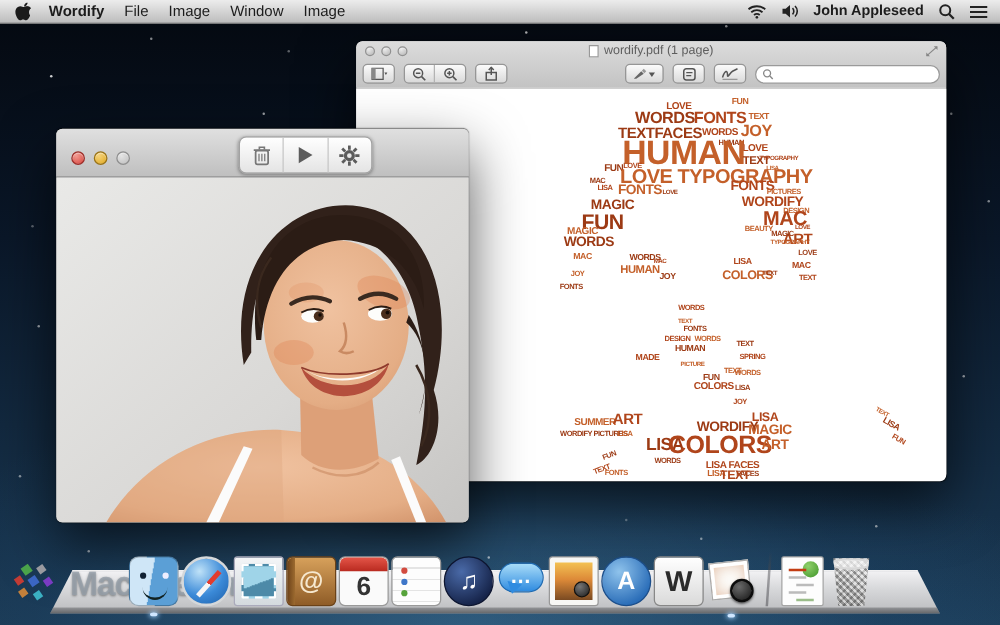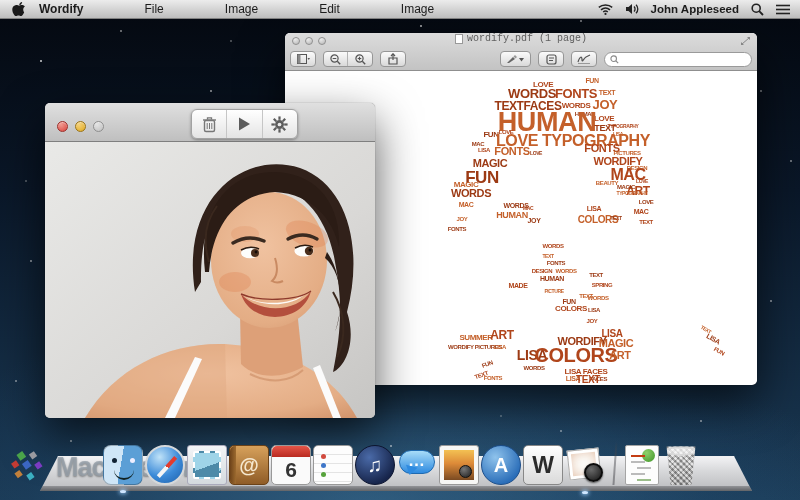--- a/index.html
+++ b/index.html
@@ -32,35 +32,35 @@
       655px 90px rgba(255,255,255,.45), 25px 180px rgba(255,255,255,.35);
   }
 
   
   .menubar { position:absolute; left:0; top:0; width:800px; height:19px; z-index:40;
     background:linear-gradient(180deg,#ececec,#bdbdbd);
     border-bottom:1px solid rgba(0,0,0,.45);
     display:flex; align-items:center; font-size:12px; color:#1c1c1c; }
   .menubar .apple { margin:0 14px 0 12px; display:flex; align-items:center; }
   .menubar .appname { font-weight:bold; margin-right:16px; }
-  .menu-item { margin-right:16px; cursor:default;margin-left:45px; }
+  .menu-item { margin-right:16px; cursor:default; }
   .mb-right { margin-left:auto; display:flex; align-items:center; gap:12px; padding-right:10px; }
   .mb-right .uname { font-weight:bold; font-size:11.5px; }
   .mb-icon svg { display:block; }
 
   
   .window { position:absolute; border-radius:5px; box-shadow:0 18px 45px rgba(0,0,0,.65), 0 0 1px rgba(0,0,0,.6); }
   .tl { width:11px; height:11px; border-radius:50%; display:inline-block; margin-right:7px;
         border:1px solid rgba(0,0,0,.25); box-shadow:inset 0 1px 1px rgba(255,255,255,.5); }
 
   
   #preview-window { left:285px; top:33px; width:472px; height:352px; z-index:10; background:#fff; }
   .pv-top { height:38px; background:linear-gradient(180deg,#dcdcdc,#c3c3c3);
             border-bottom:1px solid #8f8f8f; border-radius:5px 5px 0 0; position:relative; }
-  .pv-titlerow { height:15px; position:relative; display:flex; align-items:flex-start;font-family:Liberation Mono, monospace; }
+  .pv-titlerow { height:15px; position:relative; display:flex; align-items:center; }
   .pv-lights { position:absolute; left:7px; top:4px; display:flex; }
   .pv-lights .tl { width:8px; height:8px; margin-right:5px;
      background:radial-gradient(circle at 35% 30%, #e8e8e8,#b5b5b5); border-color:#909090; }
   .pv-title { margin:0 auto; font-size:10px; color:#5e5e5e; display:flex; align-items:center; gap:4px; }
   .doc-ico { width:8px; height:10px; background:#fff; border:1px solid #999; display:inline-block; }
   .fs-ico { position:absolute; right:6px; top:3px; opacity:.7; }
   .pv-toolbar { height:22px; display:flex; align-items:center; padding:0 5px; gap:7px; }
   .tb-group { display:flex; border:1px solid #969696; border-radius:4px; overflow:hidden;
               background:linear-gradient(180deg,#fbfbfb,#d9d9d9); height:16px; }
   .tb-btn { min-width:24px; padding:0 5px; display:flex; align-items:center; justify-content:center;
@@ -525,21 +525,21 @@
 <div class="menubar">
   <span class="apple">
     <svg width="13" height="15" viewBox="0 0 13 15">
       <path fill="#1a1a1a" d="M11.2,8.6c0-2,1.6-3,1.7-3.1C12,4.1,10.5,3.9,10,3.9C8.8,3.8,7.6,4.6,7,4.6C6.4,4.6,5.4,3.9,4.4,3.9 C2.9,4,1.6,4.8,0.9,6c-1.3,2.2-0.3,5.5,0.9,7.3c0.6,0.9,1.3,1.9,2.3,1.8c0.9,0,1.3-0.6,2.4-0.6c1.1,0,1.4,0.6,2.4,0.6 c1,0,1.6-0.9,2.2-1.8c0.7-1,1-2,1-2.1C12.1,11.2,11.2,10.3,11.2,8.6z M9.4,2.9C9.9,2.3,10.2,1.5,10.1,1C9.4,1,8.6,1.4,8.1,2 C7.6,2.5,7.2,3.3,7.3,4C8.1,4.1,8.9,3.6,9.4,2.9z" transform="translate(0,-1)"></path>
     </svg>
   </span>
   <span class="appname">Wordify</span>
   <span id="menus" style="display:flex">
       <span class="menu-item">File</span>
       <span class="menu-item">Image</span>
-      <span class="menu-item">Edit</span>
+      <span class="menu-item">Window</span>
       <span class="menu-item">Image</span>
     </span>
   <span class="mb-right">
     <span class="mb-icon">
       <svg width="15" height="11" viewBox="0 0 15 11">
         <path d="M0.8,3.4 C4.5,0.2 10.5,0.2 14.2,3.4" fill="none" stroke="#222" stroke-width="1.5"></path>
         <path d="M3,5.8 C5.7,3.6 9.3,3.6 12,5.8" fill="none" stroke="#222" stroke-width="1.5"></path>
         <path d="M5.2,8 C6.6,6.9 8.4,6.9 9.8,8" fill="none" stroke="#222" stroke-width="1.5"></path>
         <circle cx="7.5" cy="9.9" r="1.1" fill="#222"></circle>
       </svg>

